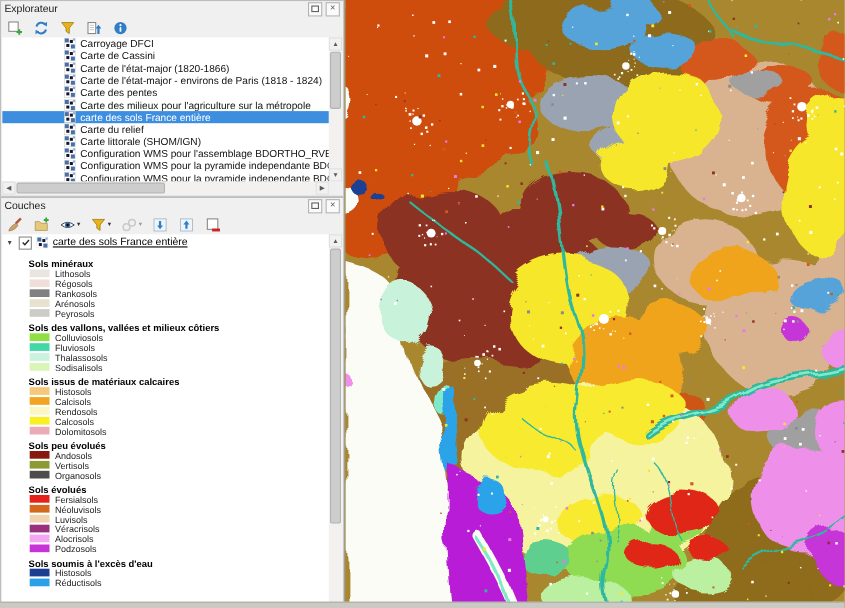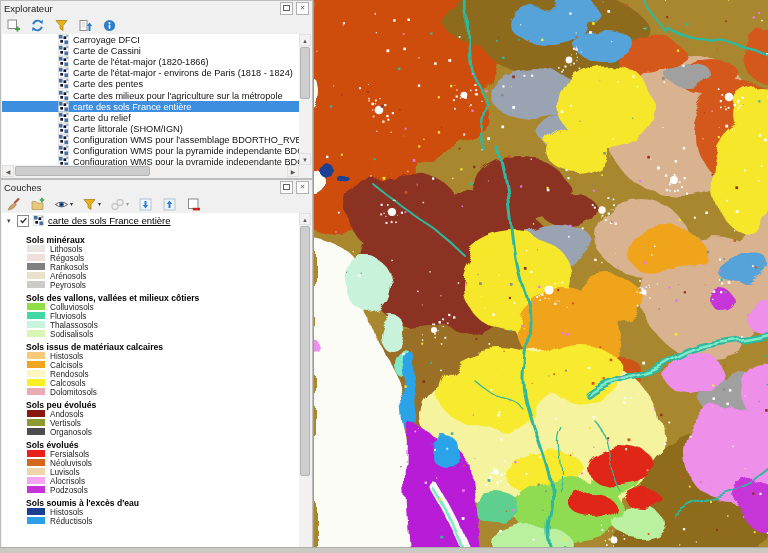--- a/index.html
+++ b/index.html
@@ -400,20 +400,24 @@
   <div class="lg-item">
     <span class="sw" style="background: rgb(212, 105, 30);"></span>
     <span class="lbl">Néoluvisols</span>
   </div>
 
   <div class="lg-item">
     <span class="sw" style="background: rgb(240, 212, 174);"></span>
     <span class="lbl">Luvisols</span>
   </div>
 
+  <div class="lg-item">
+    <span class="sw" style="background: rgb(153, 48, 125);"></span>
+    <span class="lbl">Véracrisols</span>
+  </div>
 
   <div class="lg-item">
     <span class="sw" style="background: rgb(244, 166, 242);"></span>
     <span class="lbl">Alocrisols</span>
   </div>
 
   <div class="lg-item">
     <span class="sw" style="background: rgb(198, 52, 216);"></span>
     <span class="lbl">Podzosols</span>
   </div>

